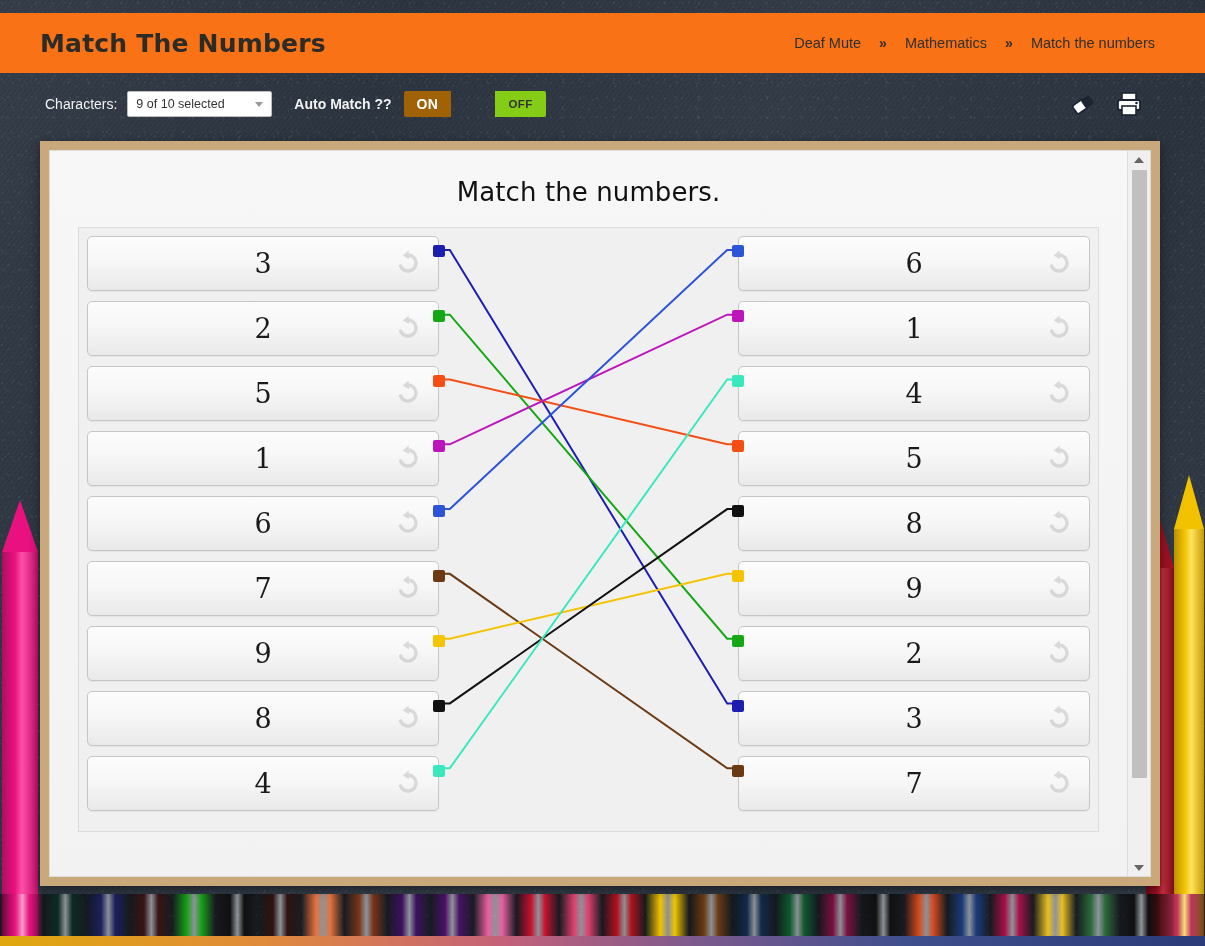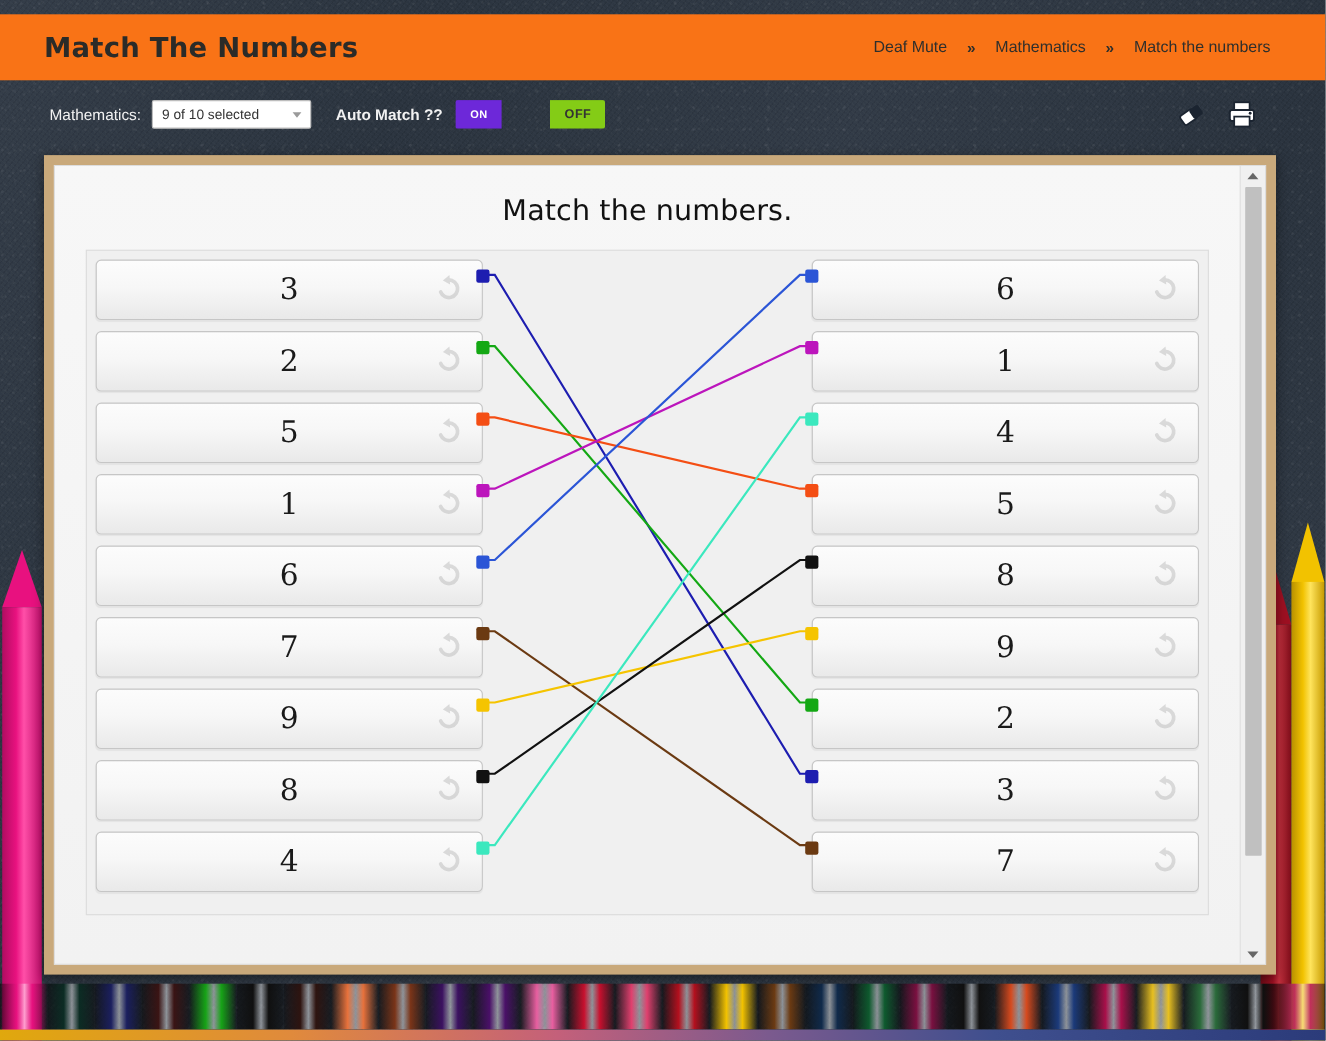--- a/index.html
+++ b/index.html
@@ -62,21 +62,21 @@
     padding:0 4px 0 8px; font-size:12.5px; color:#333; position:relative;
     justify-content:space-between;
   }
   .tb-select .caret{
     border-left:4px solid transparent; border-right:4px solid transparent;
     border-top:5px solid #9a9a9a; margin-right:4px;
   }
   .tb-autodetect{ color:#f2f2f2; font-size:14px; margin:0 12px 0 22px; font-weight:bold; white-space:nowrap;}
   .toggle{ display:flex; height:26px; border-radius:2px; overflow:hidden; }
   .toggle .on{
-    background:#6d28d9; color:#fff; font-size:10px; font-weight:bold;
+    background:#a16207; color:#fff; font-size:14px; font-weight:bold;
     display:flex; align-items:center; padding:0 13px; letter-spacing:.4px;
   }
   .toggle .off{
     background:#84cc16; color:#333; font-size:11.5px; font-weight:bold;
     display:flex; align-items:center; padding:0 13px; letter-spacing:.4px;margin-left:44px;
   }
   .tb-right{ margin-left:auto; display:flex; align-items:center; gap:16px; padding-right:40px; }
   .tb-icon{ cursor:pointer; display:flex; }
 
   
@@ -220,21 +220,21 @@
   <div class="breadcrumb">
     <span class="crumb">Deaf Mute</span>
     <span class="sep">»</span>
     <span class="crumb">Mathematics</span>
     <span class="sep">»</span>
     <span class="crumb">Match the numbers</span>
   </div>
 </div>
 
 <div class="toolbar">
-  <span class="tb-label">Mathematics:</span>
+  <span class="tb-label">Characters:</span>
 
   <div class="tb-select">
     <span>9 of 10 selected</span>
     <span class="caret"></span>
   </div>
 
   <span class="tb-autodetect">Auto Match ??</span>
 
   <div class="toggle">
     <div class="on">ON</div>

